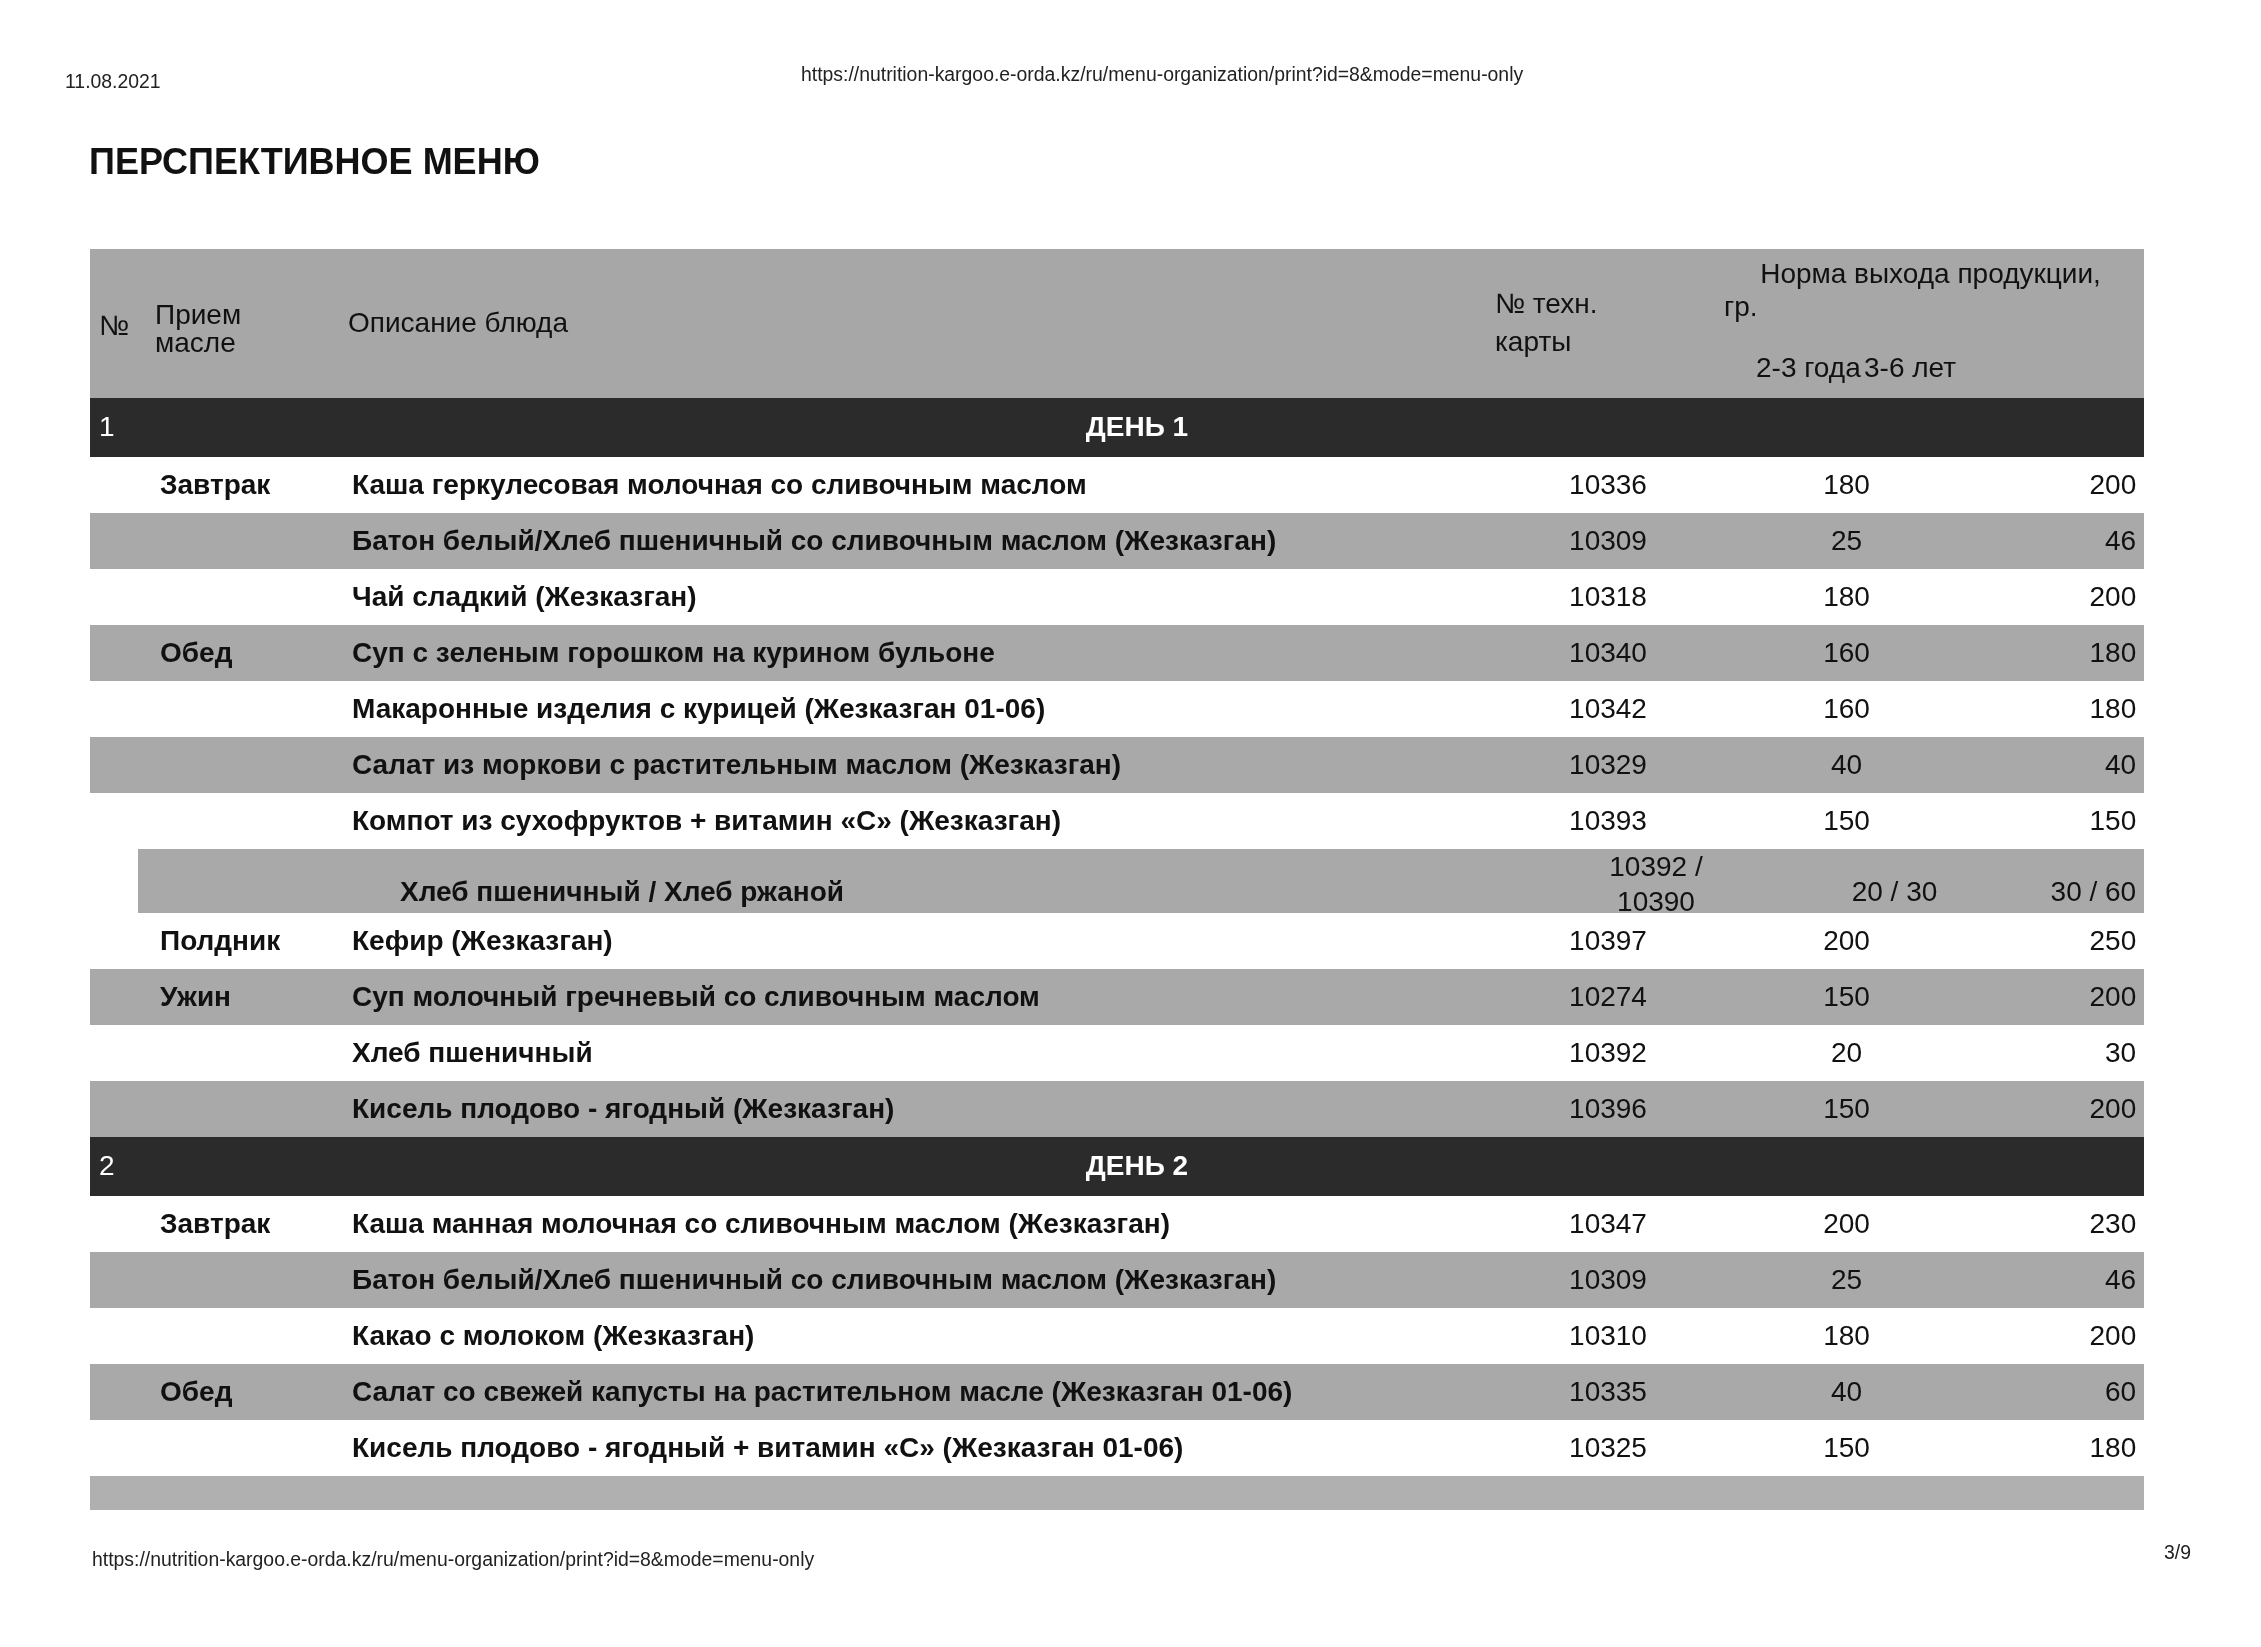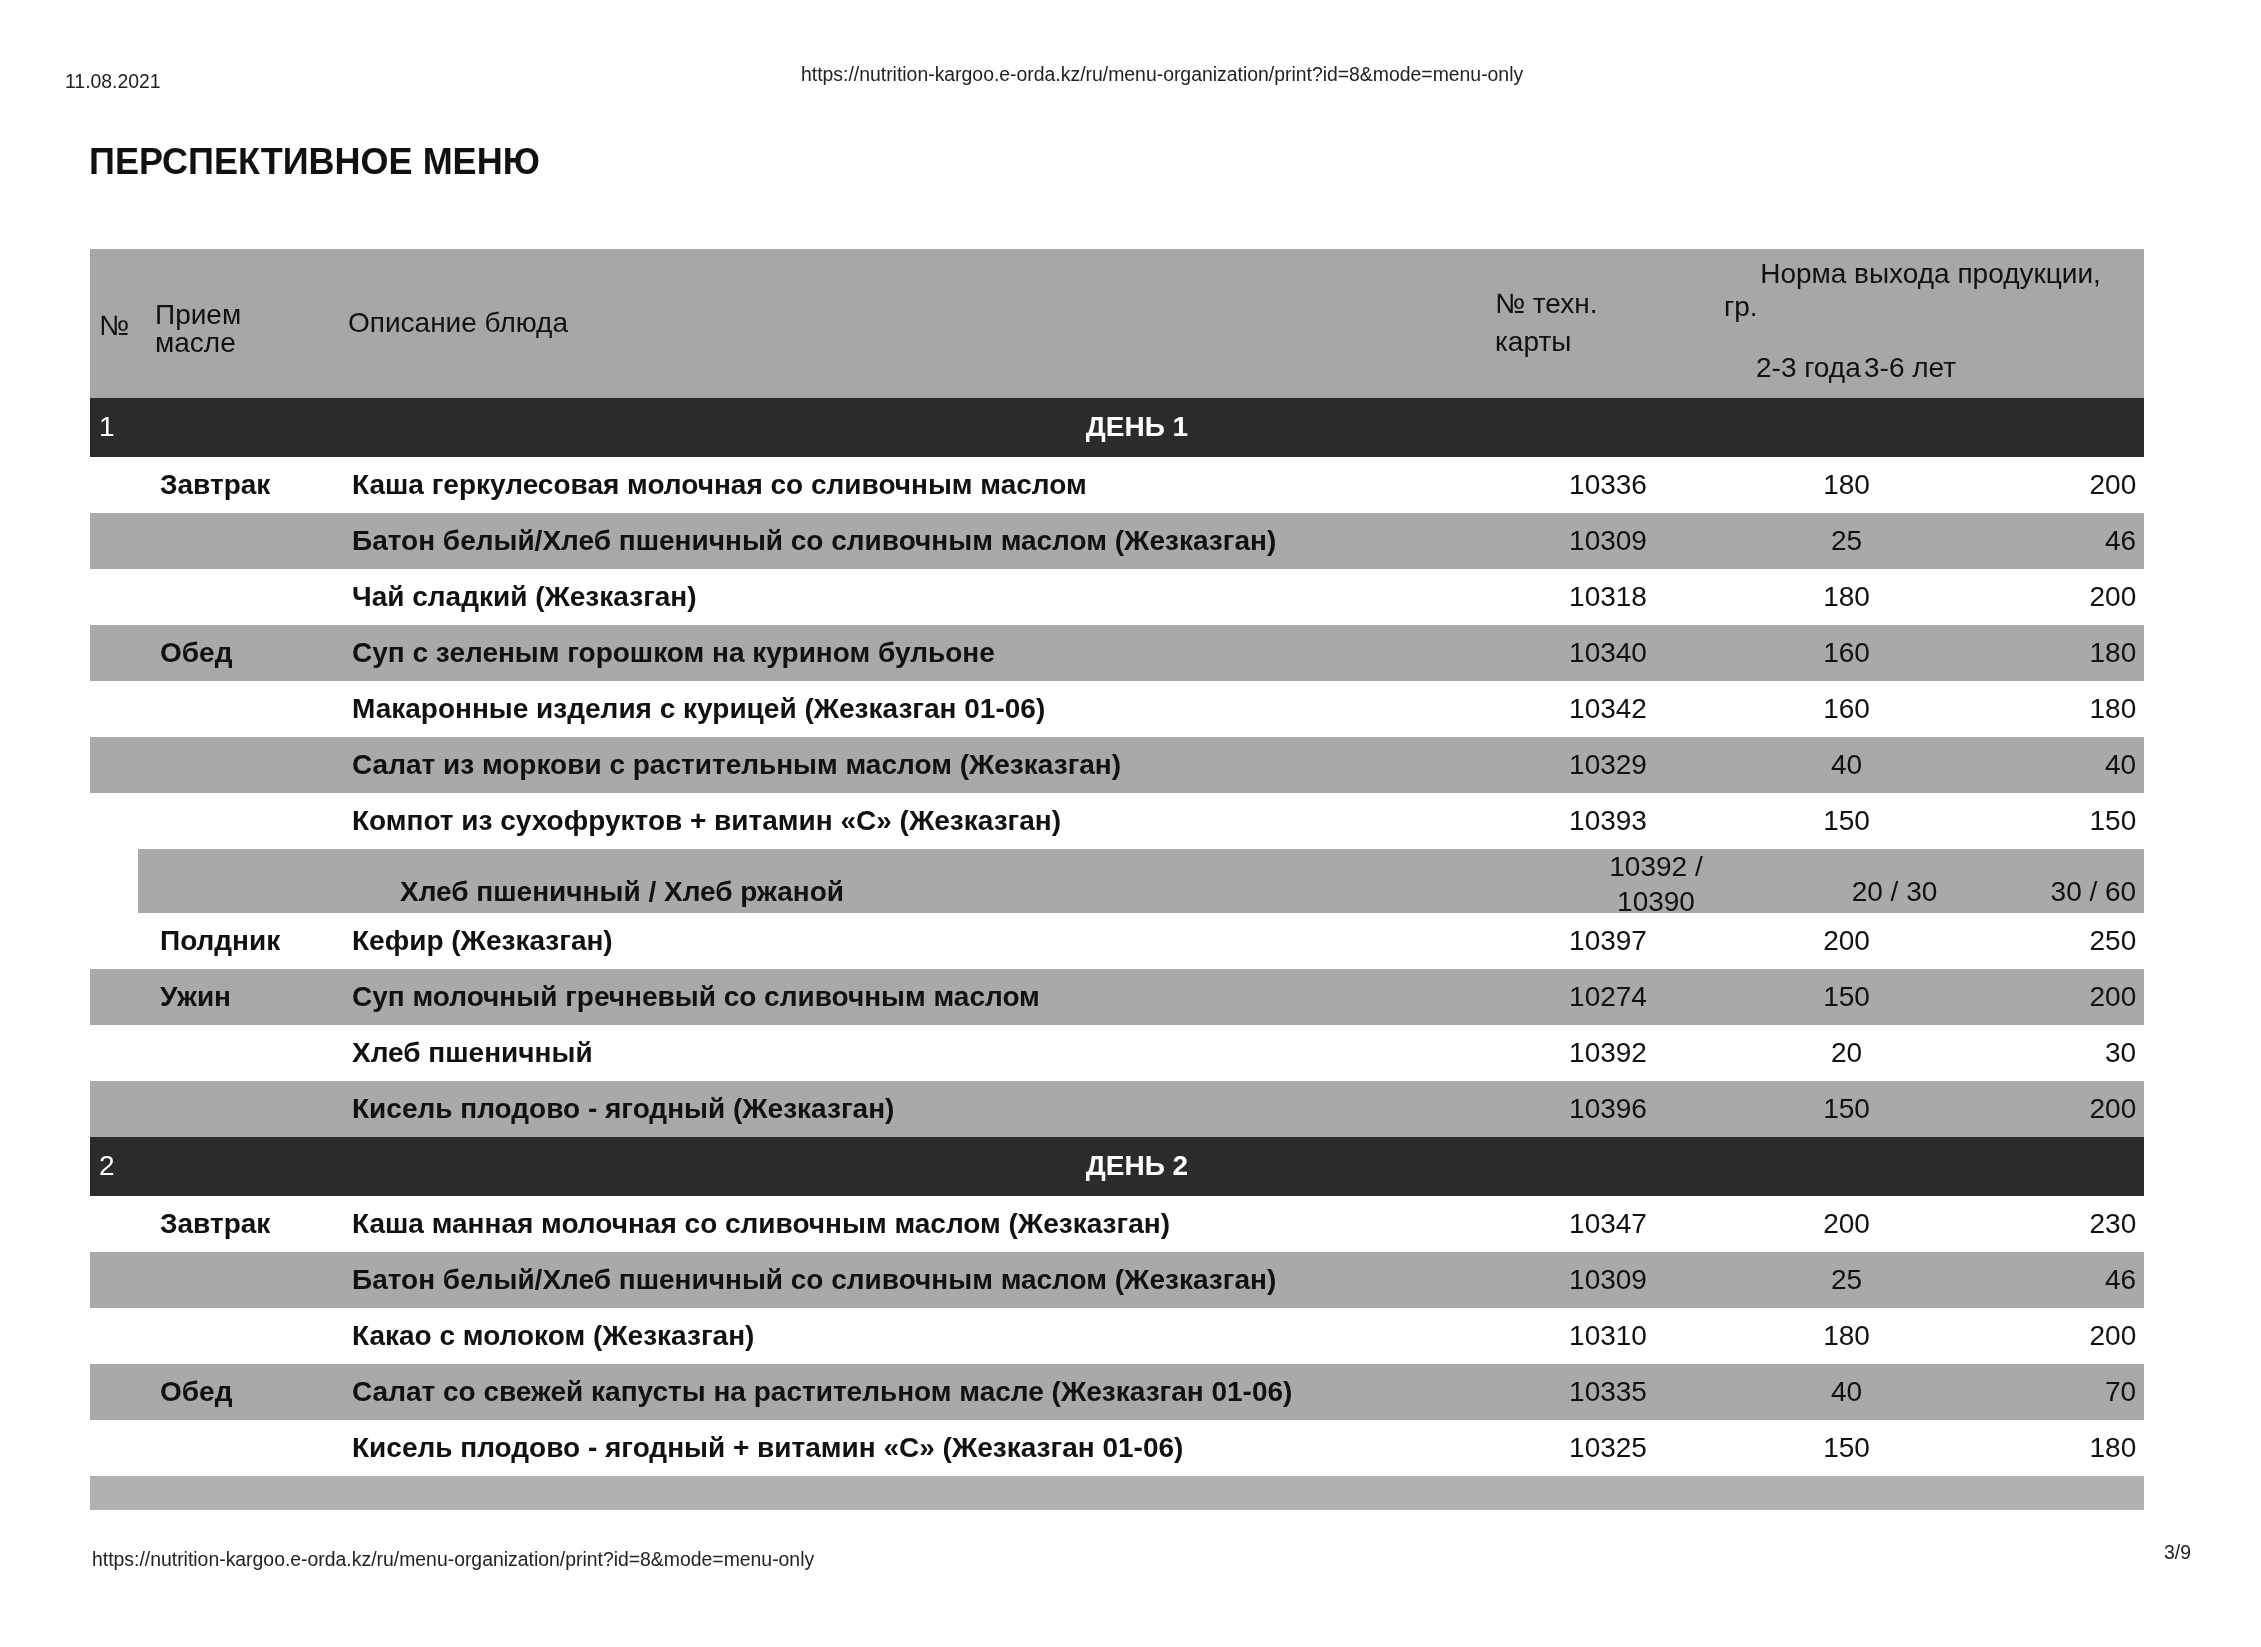--- a/index.html
+++ b/index.html
@@ -200,21 +200,21 @@
         <span class="a23">180</span>
         <span class="a36">200</span>
       </div>
       <div class="row shaded">
         <span class="meal">Обед</span>
         <span class="desc">Салат со свежей капусты на растительном масле (Жезказган 01-06)</span>
         <span class="tech">
           <div>10335</div>
         </span>
         <span class="a23">40</span>
-        <span class="a36">70</span>
+        <span class="a36">60</span>
       </div>
       <div class="row">
         <span class="meal"></span>
         <span class="desc">Кисель плодово - ягодный + витамин «С» (Жезказган 01-06)</span>
         <span class="tech">
           <div>10325</div>
         </span>
         <span class="a23">150</span>
         <span class="a36">180</span>
       </div>

